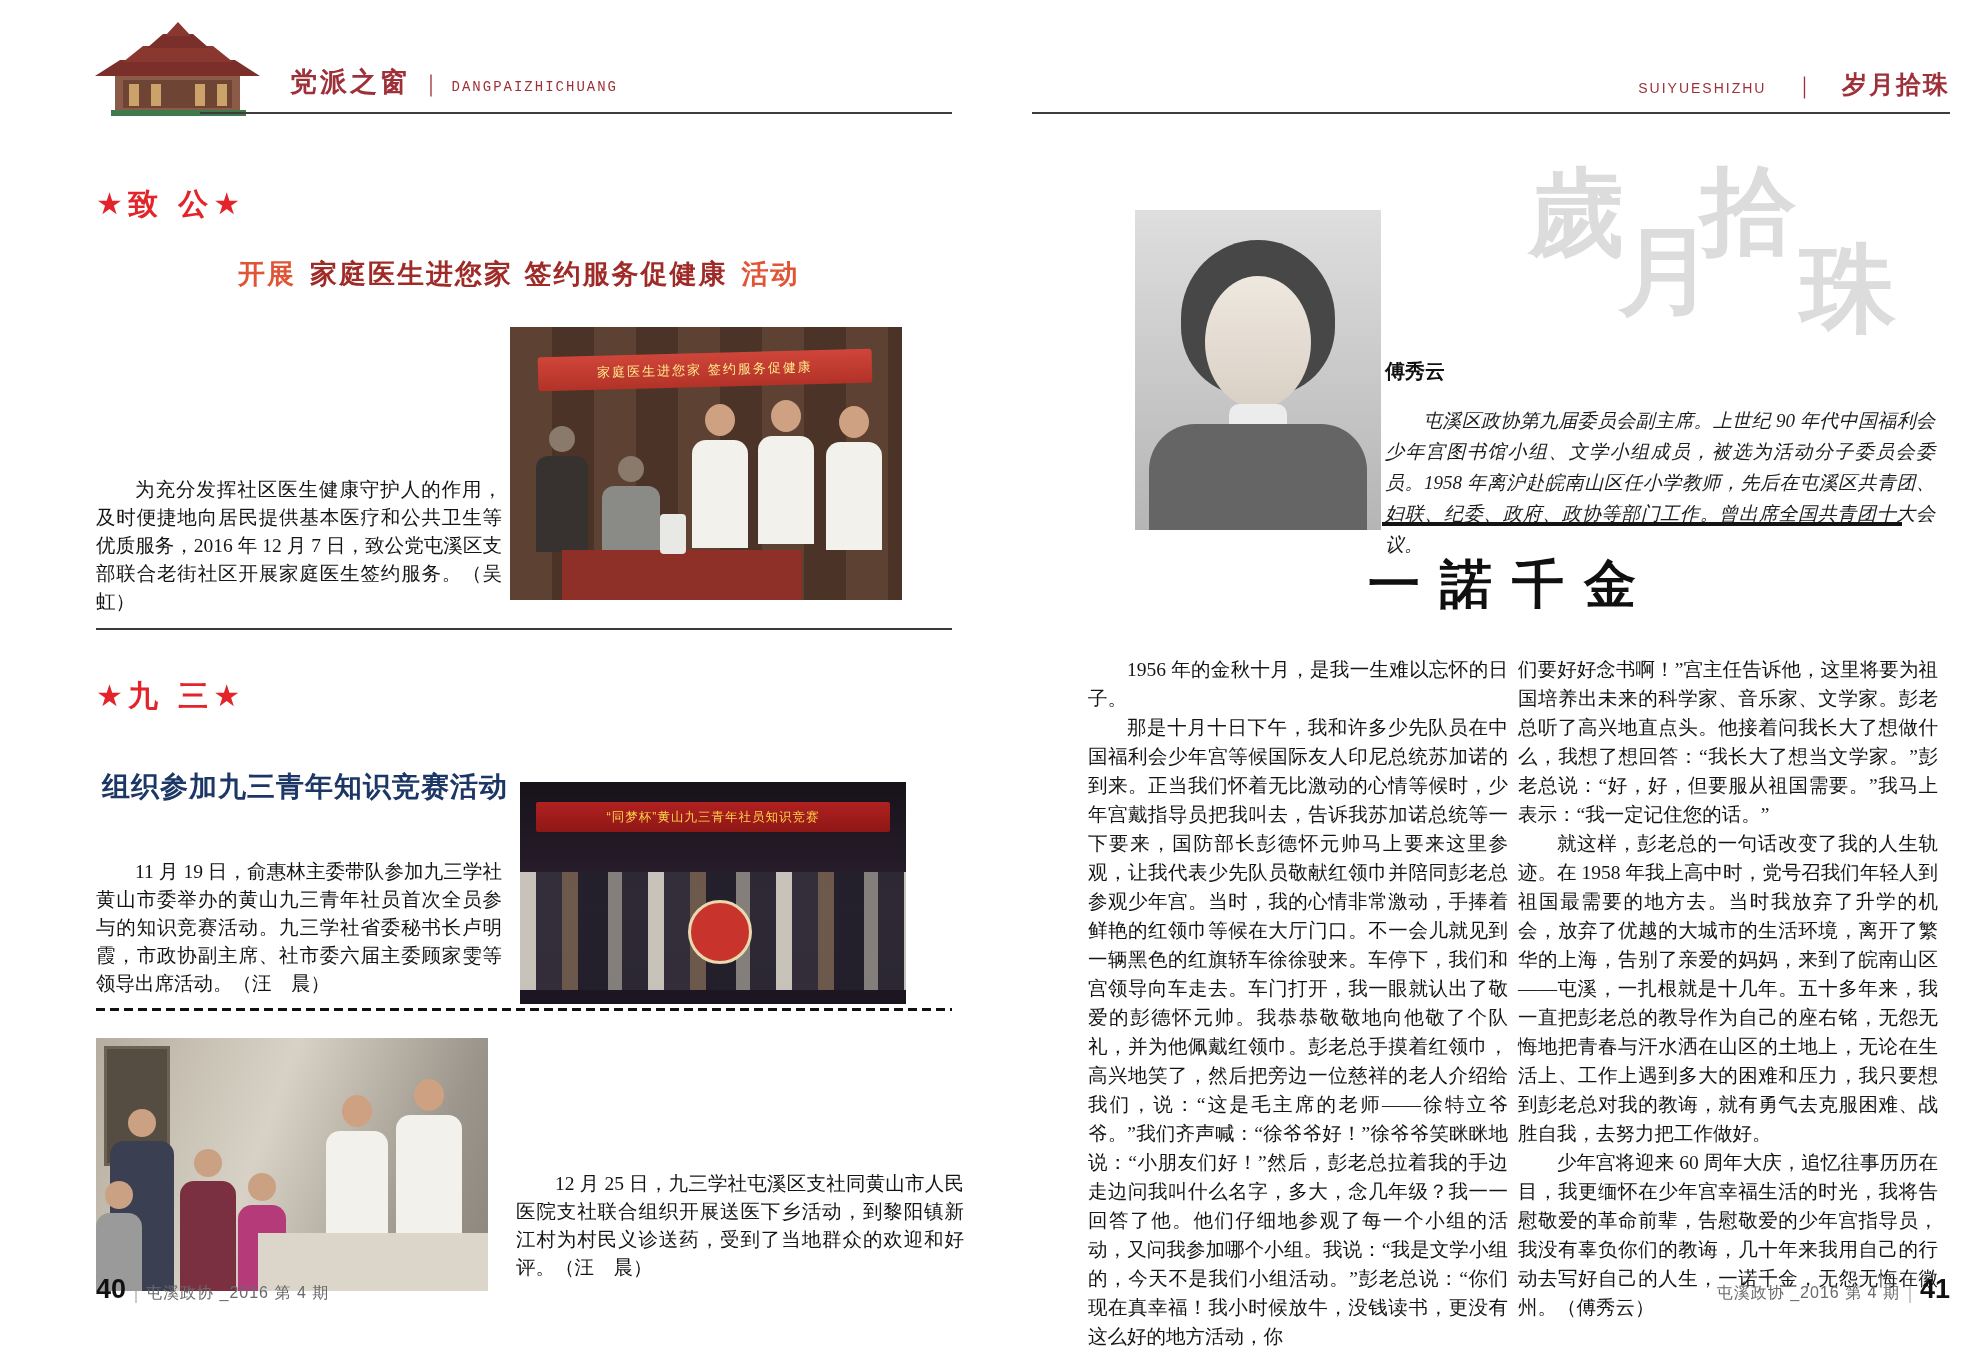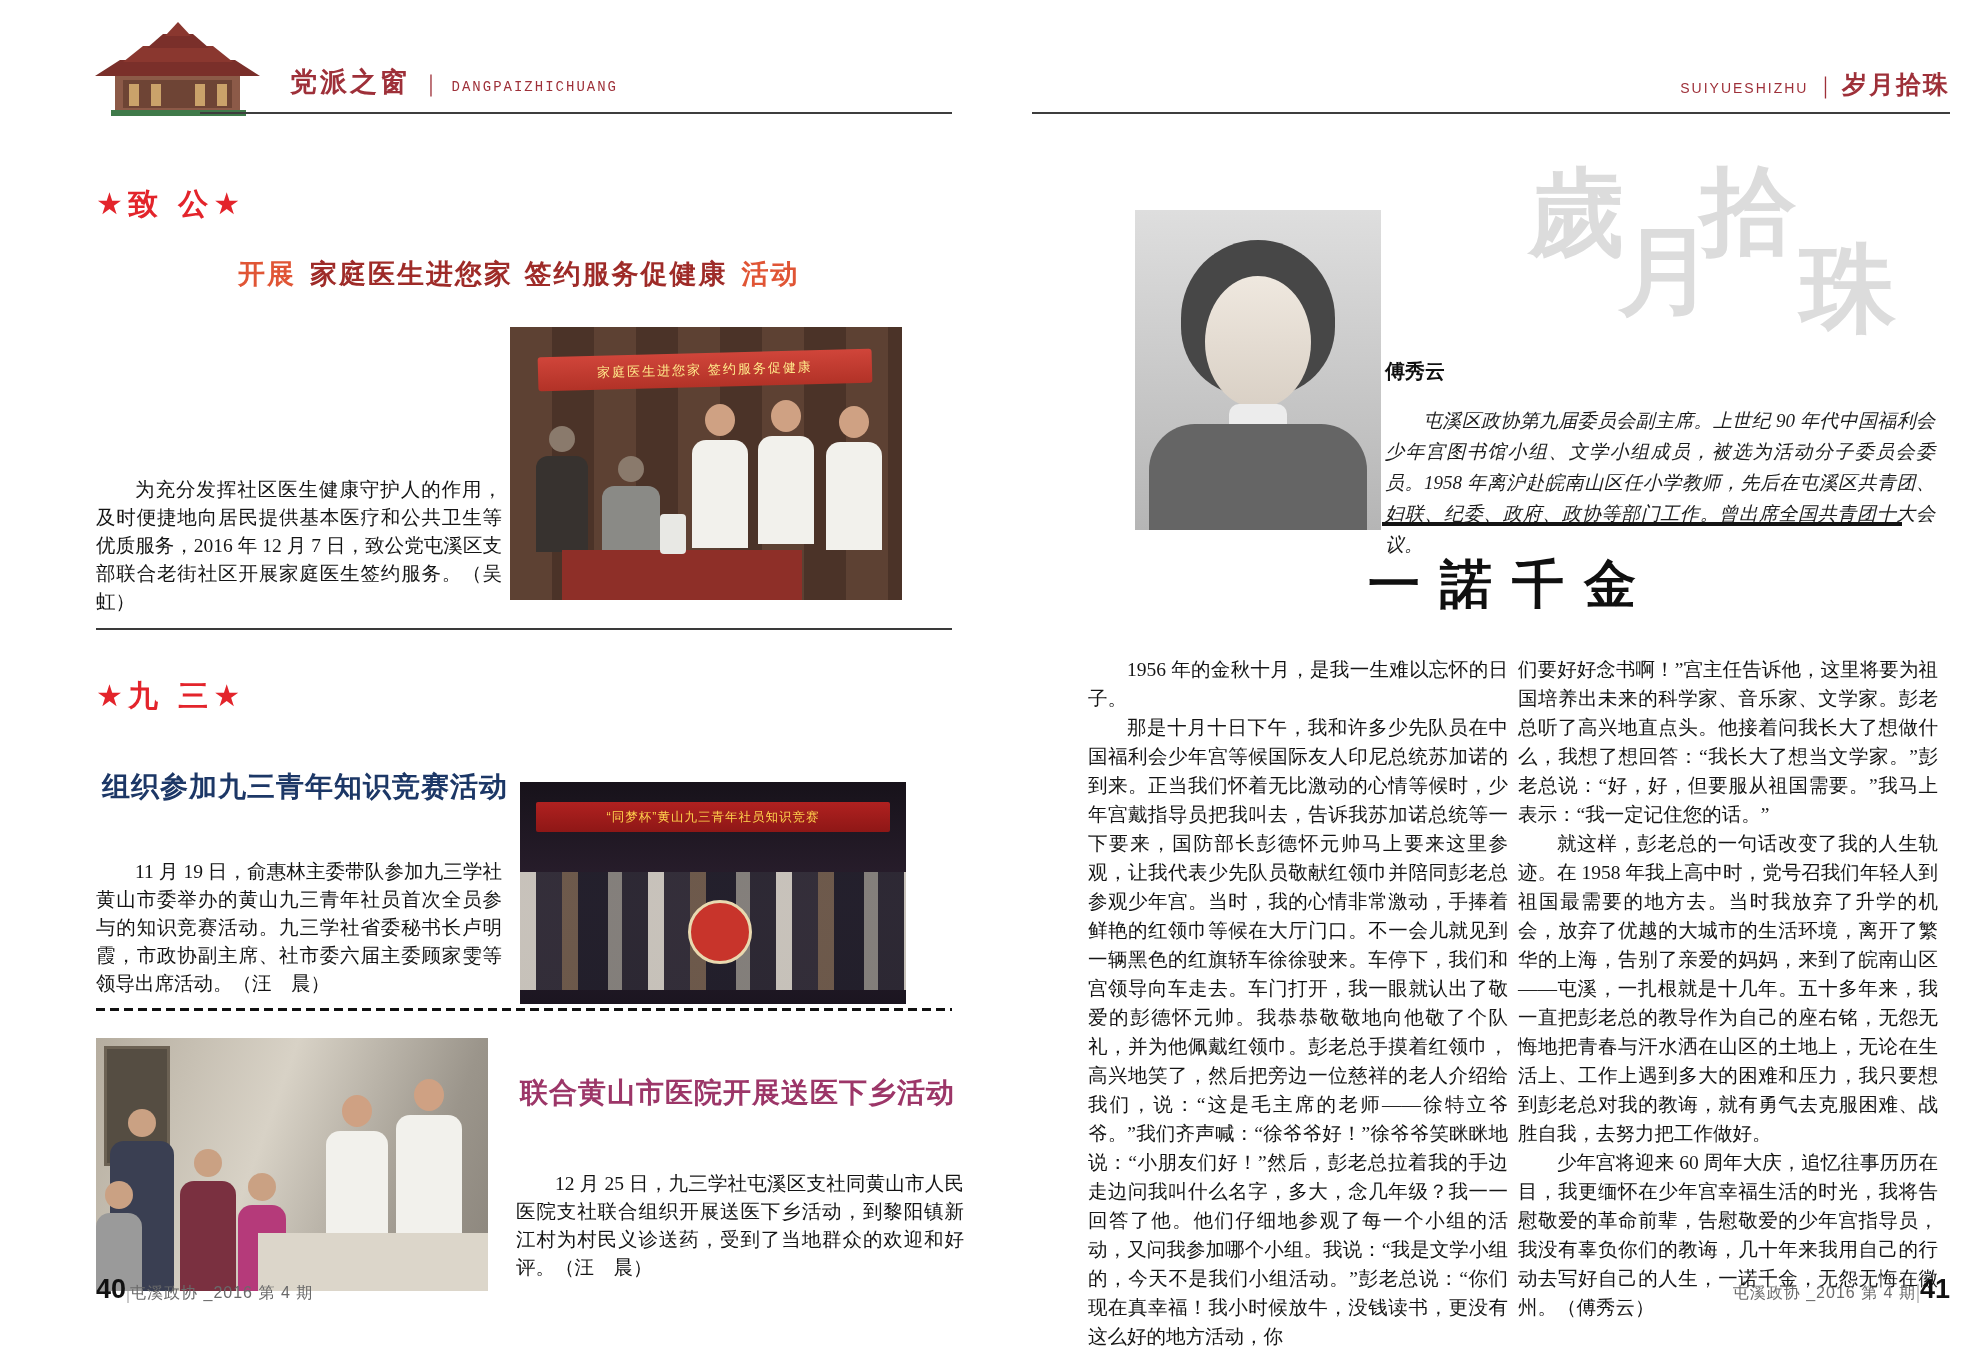--- a/index.html
+++ b/index.html
@@ -5,21 +5,21 @@
   html,body{margin:0;padding:0;background:#e8e8e8;}
   #page{position:relative;width:1984px;height:1346px;background:#ffffff;overflow:hidden;
         font-family:"Liberation Serif",serif;color:#161616;}
   .abs{position:absolute;justify-content:flex-end;}
 
   
   .hdr-left{left:290px;top:64px;display:flex;align-items:baseline;gap:10px;}
   .hdr-cn{font-family:"DejaVu Serif",serif;font-weight:bold;font-size:27px;color:#9e3039;letter-spacing:3px;}
   .hdr-sep{color:#9e3039;font-size:22px;}
   .hdr-en{font-family:Liberation Mono, monospace;font-size:14px;color:#9e3039;letter-spacing:2px;}
-  .hdr-right{right:34px;top:68px;display:flex;align-items:baseline;gap:6px;justify-content:flex-end;}
+  .hdr-right{right:34px;top:68px;display:flex;align-items:baseline;gap:27px;justify-content:flex-end;}
   .hdr-en-r{font-family:"Liberation Sans",sans-serif;font-size:14px;color:#9e3039;letter-spacing:2px;}
   .hdr-cn-r{font-family:"DejaVu Serif",serif;font-weight:bold;font-size:25px;color:#9e3039;letter-spacing:2px;}
   .hdr-line{height:2px;background:#3d3d3d;}
 
   
   .marker{font-family:"DejaVu Sans",sans-serif;font-weight:bold;font-size:30px;color:#e3242b;letter-spacing:5px;}
   .title1{left:238px;top:256px;font-family:"DejaVu Sans",sans-serif;font-weight:bold;font-size:27px;letter-spacing:2px;white-space:nowrap;}
   .title1 .hot{color:#e05535;}
   .title1 .deep{color:#9e2b28;margin:0 14px;}
   .title2{left:102px;top:768px;font-family:"DejaVu Sans",sans-serif;font-weight:bold;font-size:28px;color:#1c3766;letter-spacing:1px;}
@@ -80,21 +80,21 @@
   .bio-rule{left:1382px;top:522px;width:520px;height:4px;background:#141414;}
   .story-title{left:1368px;top:550px;font-family:"DejaVu Serif",serif;font-weight:bold;font-size:52px;
        letter-spacing:20px;color:#101010;white-space:nowrap;}
   .col{top:655px;width:420px;font-size:19.5px;line-height:29px;text-align:justify;color:#151515;}
   .col p{margin:0;text-indent:2em;}
   .col p.cont{text-indent:0;}
   .col1{left:1088px;}
   .col2{left:1518px;}
 
   
-  .foot{display:flex;align-items:baseline;}
+  .foot{display:flex;align-items:baseline;gap:8px;}
   .foot-left{left:96px;top:1274px;}
   .foot-right{right:34px;top:1274px;}
   .foot-num{font-family:"Liberation Sans",sans-serif;font-weight:bold;font-size:27px;color:#111;}
   .foot-sep{color:#9a9a9a;font-size:20px;}
   .foot-journal{font-family:"Liberation Sans",sans-serif;font-size:16px;color:#6a6a6a;letter-spacing:1px;}
 </style>
 </head>
 <body>
 
 <div id="page">
@@ -180,21 +180,20 @@
       </div>
     <div class="coat" style="left:230px;bottom:40px;width:62px;height:120px;">
         <div class="head"></div>
       </div>
     <div class="coat" style="left:300px;bottom:46px;width:66px;height:130px;">
         <div class="head"></div>
       </div>
     <div class="tbl"></div>
   </div>
 
-  <div class="abs title3">联合黄山市医院开展送医下乡活动</div>
   <p class="abs para p-yiyuan">12 月 25 日，九三学社屯溪区支社同黄山市人民医院支社联合组织开展送医下乡活动，到黎阳镇新江村为村民义诊送药，受到了当地群众的欢迎和好评。（汪　晨）</p>
 
   <div class="abs foot foot-left">
     <span class="foot-num">40</span>
     <span class="foot-sep">|</span>
     <span class="foot-journal">屯溪政协 _2016 第 4 期</span>
   </div>
 
   <div class="abs hdr-right" style="position:absolute;">
     <span class="hdr-en-r">SUIYUESHIZHU</span>

